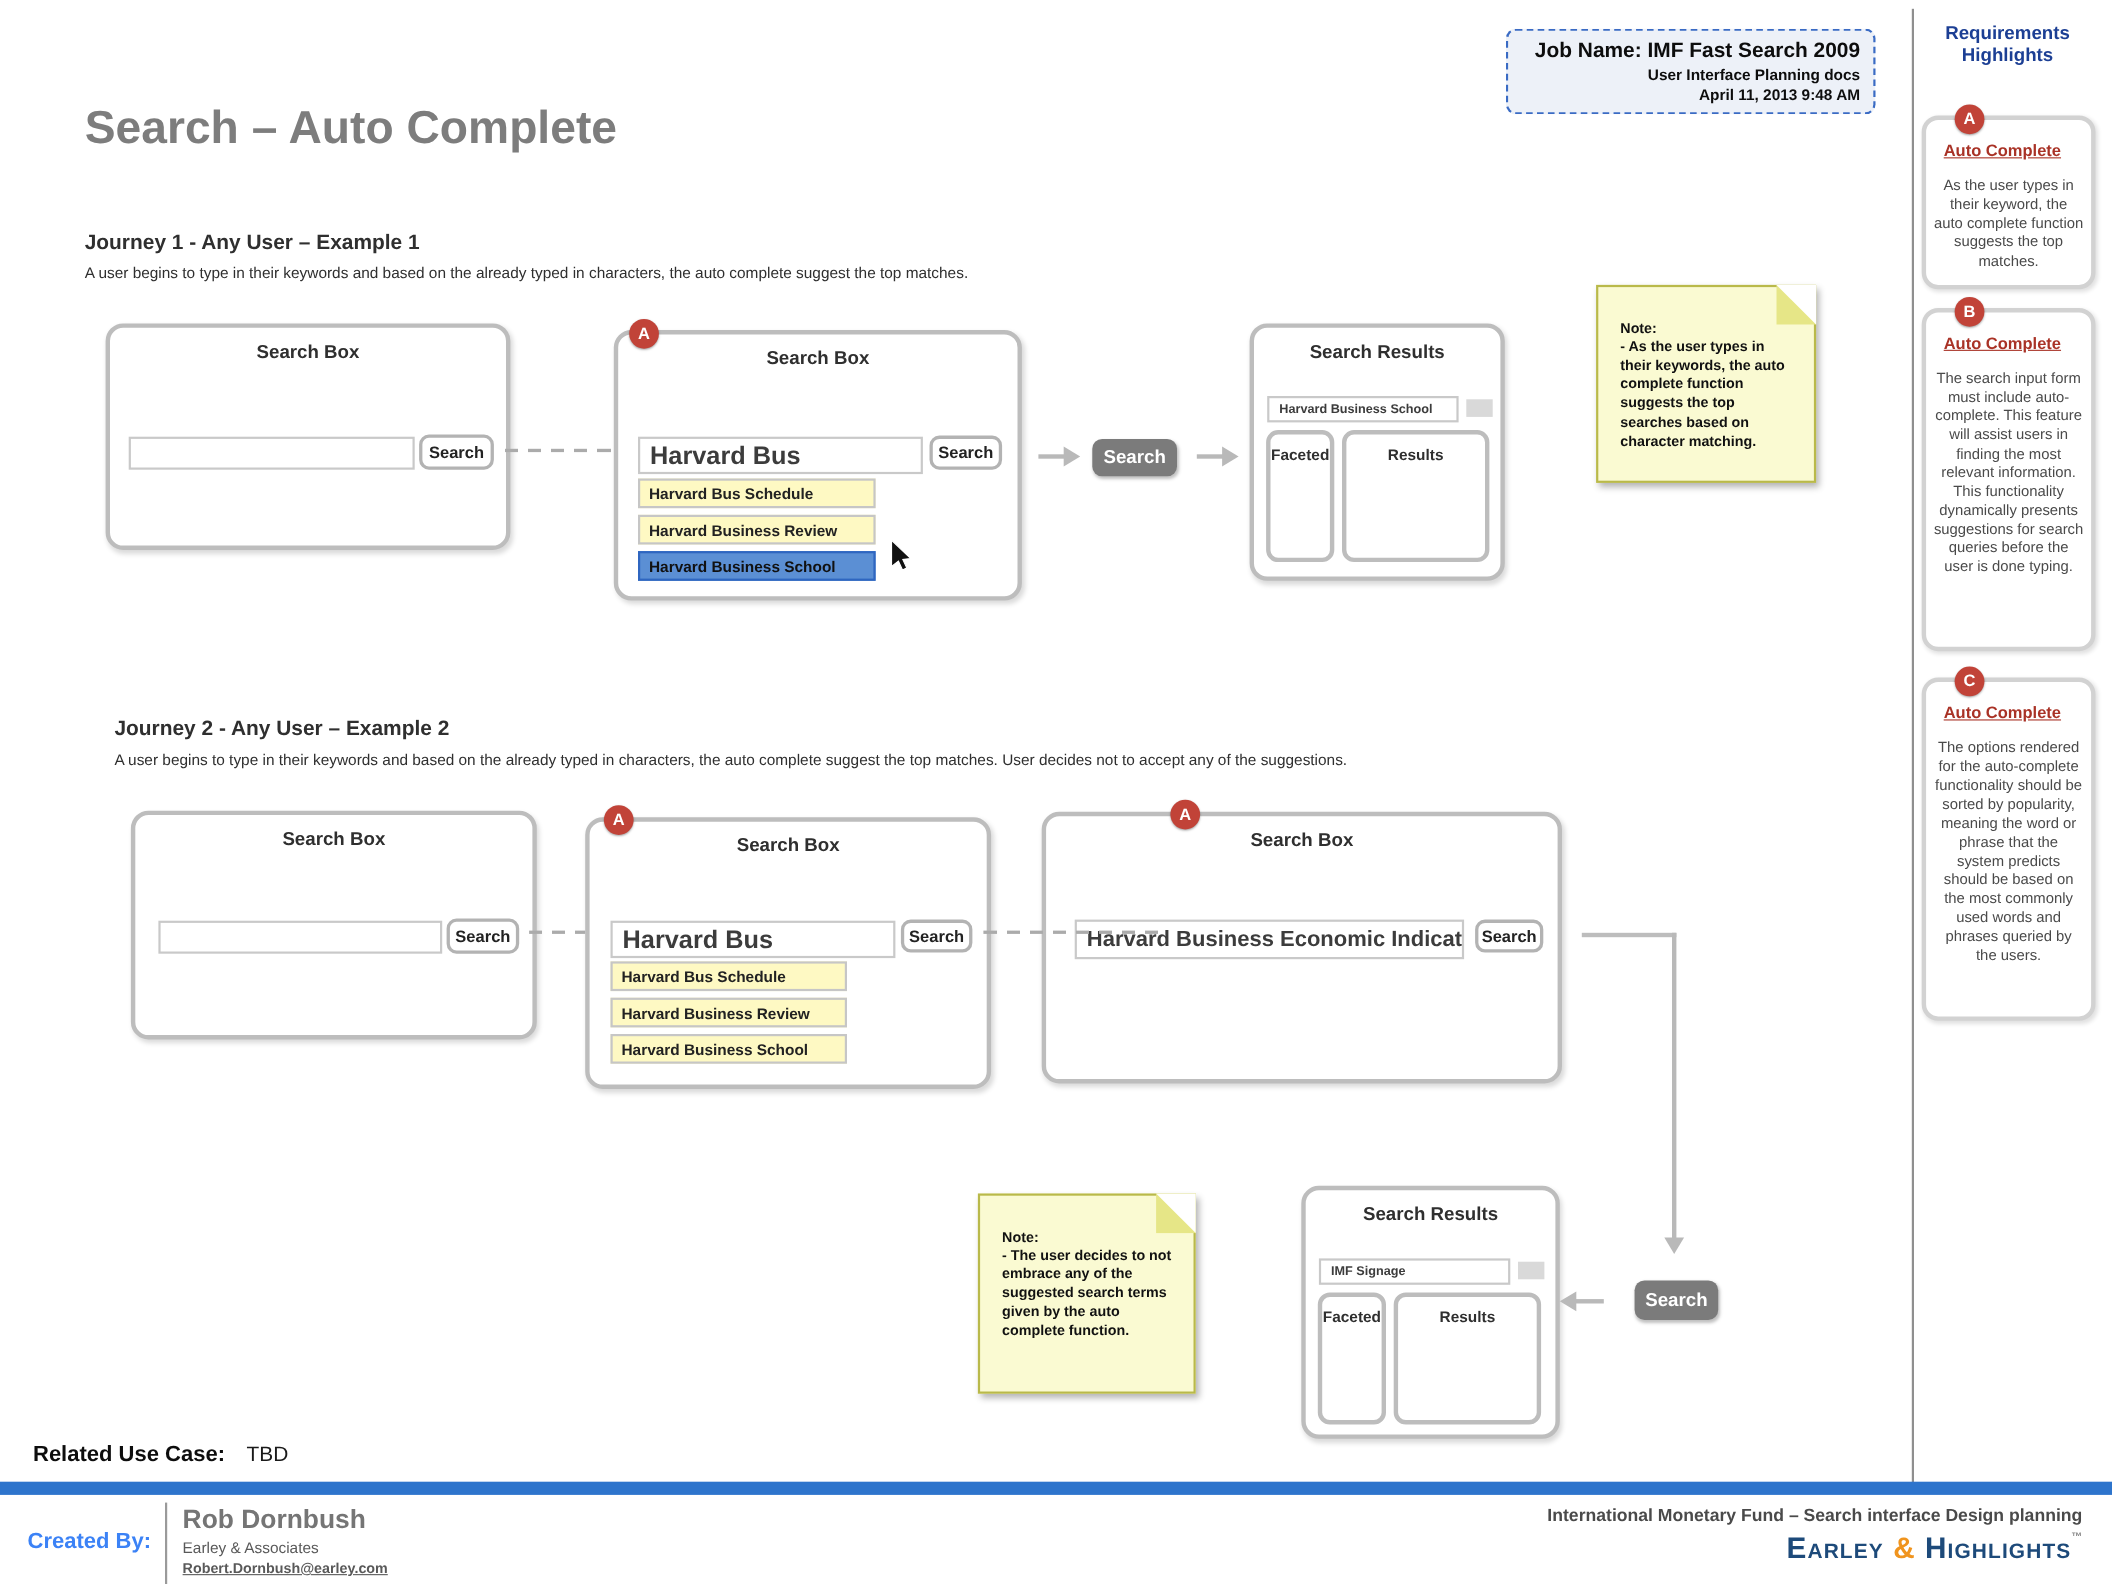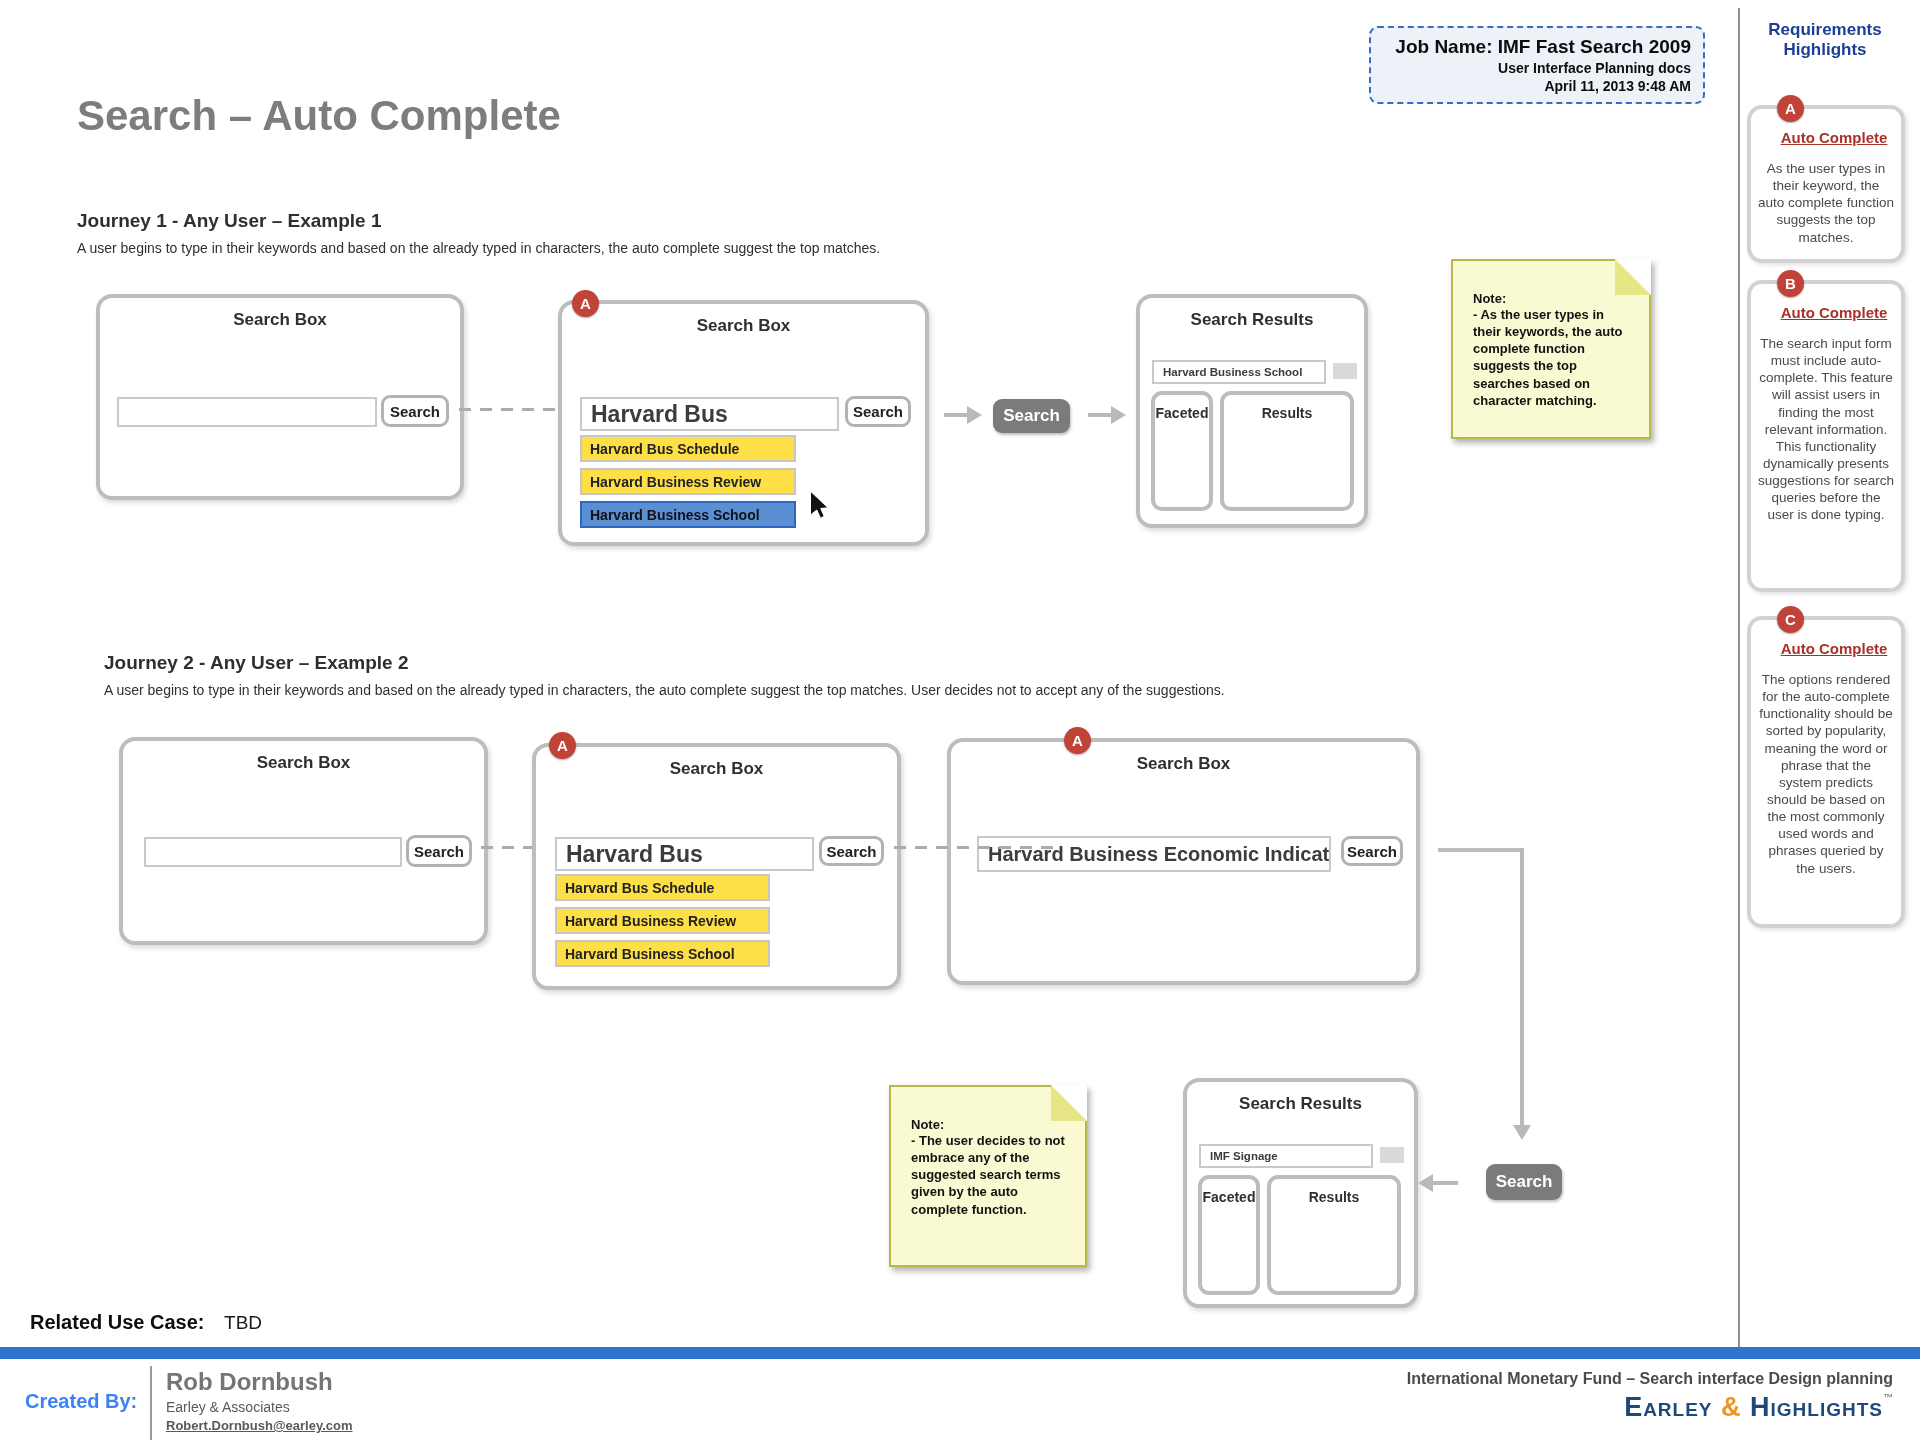--- a/index.html
+++ b/index.html
@@ -17,21 +17,21 @@
   .btn-outline{position:absolute;background:#fff;border:3px solid #b3b3b3;border-radius:9px;
            display:flex;align-items:center;justify-content:center;
            font-size:15px;font-weight:600;color:#222;box-sizing:border-box;}
   .btn-gray{position:absolute;background:#7b7b7b;border-radius:9px;
            display:flex;align-items:center;justify-content:center;
            color:#fff;font-weight:bold;font-size:17px;box-shadow:1px 2px 3px rgba(0,0,0,.25);}
   .badge{position:absolute;width:27px;height:27px;border-radius:50%;background:#c14338;
            color:#fff;font-weight:bold;font-size:15px;display:flex;align-items:center;
            justify-content:center;z-index:6;box-shadow:0 1px 2px rgba(0,0,0,.35);}
   .dropdown{position:absolute;}
-  .dd-row{height:23px;margin-bottom:6px;border:2px solid #c6c6c6;background:#fde047;
+  .dd-row{height:23px;margin-bottom:6px;border:2px solid #c6c6c6;background:#fef9c3;
            display:flex;align-items:center;padding-left:8px;font-size:14px;font-weight:600;color:#222;}
   .dd-row.selected{background:#5b8fd4;border-color:#2f66c0;color:#111;}
 
   .dash{position:absolute;height:3px;z-index:5;
         background:repeating-linear-gradient(90deg,#ababab 0 12px,transparent 12px 21px);}
 
   .arr{position:absolute;background:#b9b9b9;z-index:4;}
   .arr-r{height:4px;} .arr-r::after{content:"";position:absolute;right:-14px;top:-7px;
         border-left:15px solid #b9b9b9;border-top:9px solid transparent;border-bottom:9px solid transparent;}
   .arr-l{height:4px;} .arr-l::before{content:"";position:absolute;left:-14px;top:-7px;
@@ -56,21 +56,21 @@
         text-align:right;padding:8px 12px 0 0;}
   #job-box .l1{font-size:19px;font-weight:bold;color:#0d0d0d;}
   #job-box .l2,#job-box .l3{font-size:14px;font-weight:bold;color:#0d0d0d;margin-top:2px;}
 
   
   #panel-divider{position:absolute;left:1738px;top:8px;width:2px;height:1340px;background:#8f8f8f;}
   #req-title{position:absolute;left:1745px;top:20px;width:160px;text-align:center;
         font-weight:bold;font-size:17px;color:#1c3f94;line-height:1.2;}
   .req-card{position:absolute;left:1747px;width:158px;background:#fff;border:4px solid #d2d2d2;
         border-radius:15px;box-sizing:border-box;box-shadow:2px 2px 4px rgba(0,0,0,.12);}
-  .req-card .rheading{margin-top:20px;text-align:center;font-weight:bold;font-size:15px;
+  .req-card .rheading{margin-top:20px;text-align:left;font-weight:bold;font-size:15px;
         color:#a93226;text-decoration:underline;margin-left:16px;}
   .req-card .rbody{margin-top:14px;padding:0 7px;text-align:center;font-size:13.5px;
         color:#4a4a4a;line-height:1.27;}
   .req-card .badge{top:-14px;left:26px;}
   #req-card-a{top:105px;height:158px;}
   #req-card-b{top:280px;height:312px;}
   #req-card-c{top:616px;height:312px;}
 
   
   .jheading{position:absolute;font-size:19px;font-weight:bold;color:#2f2f2f;}

